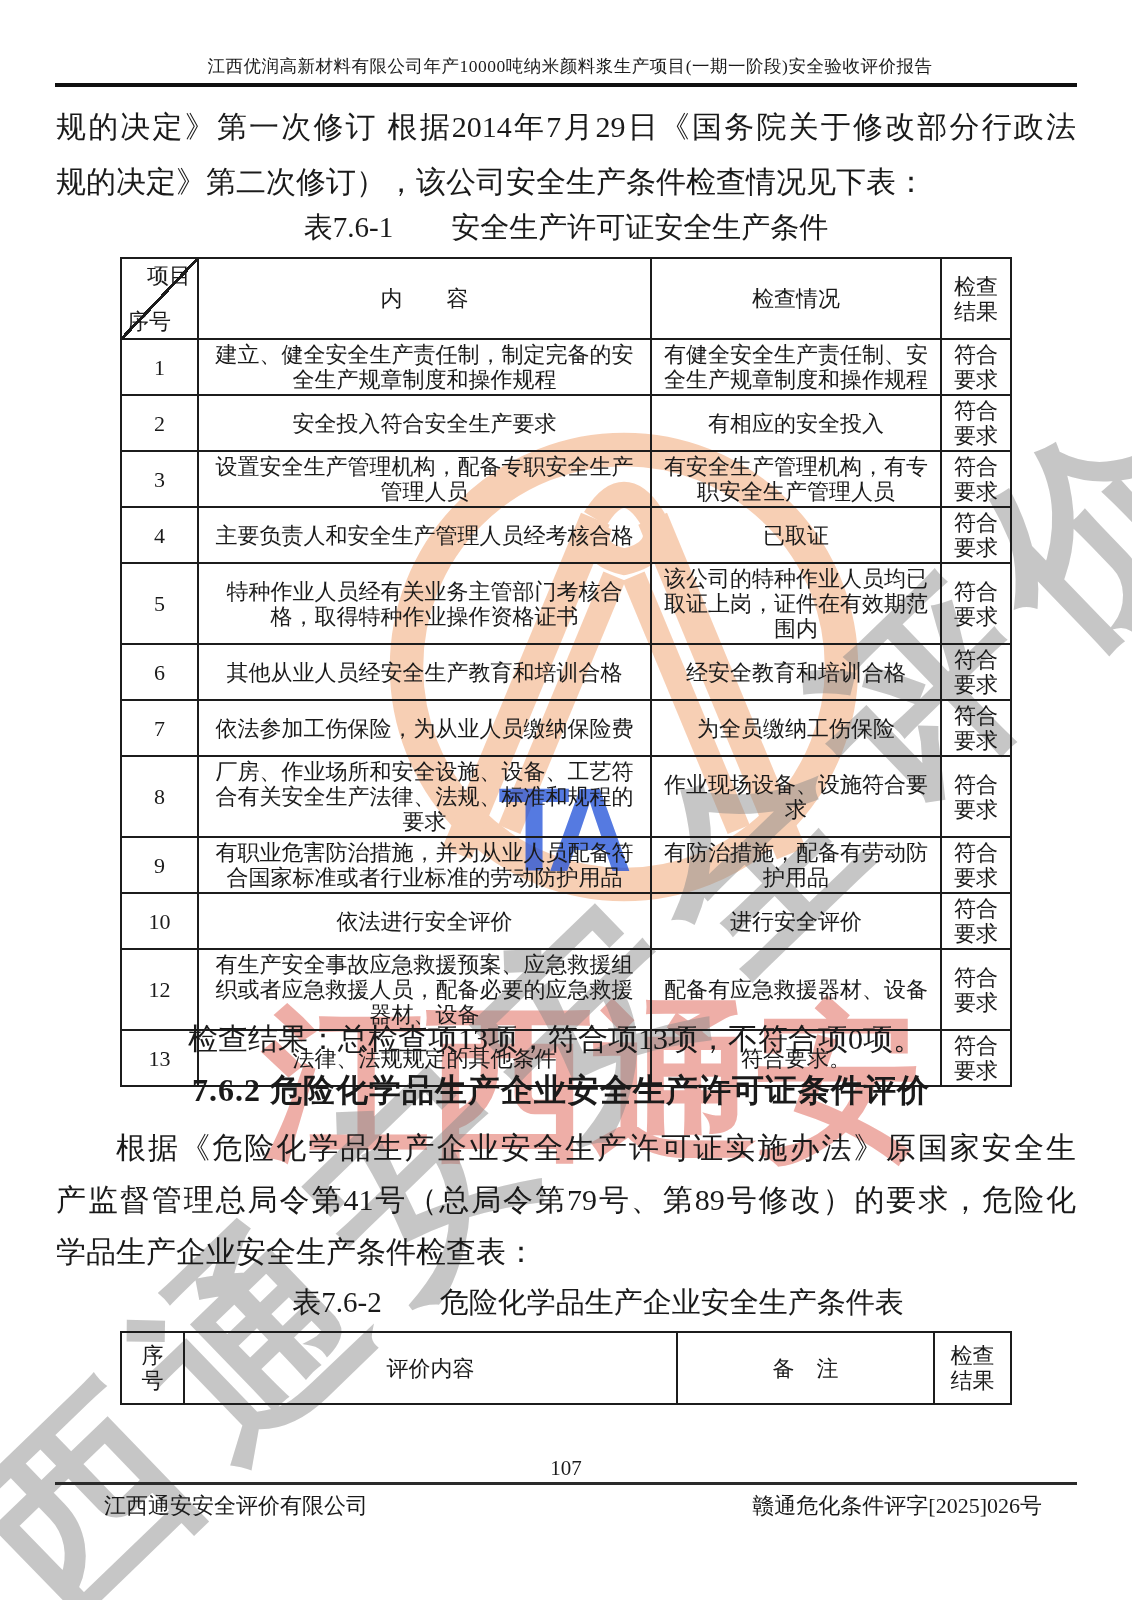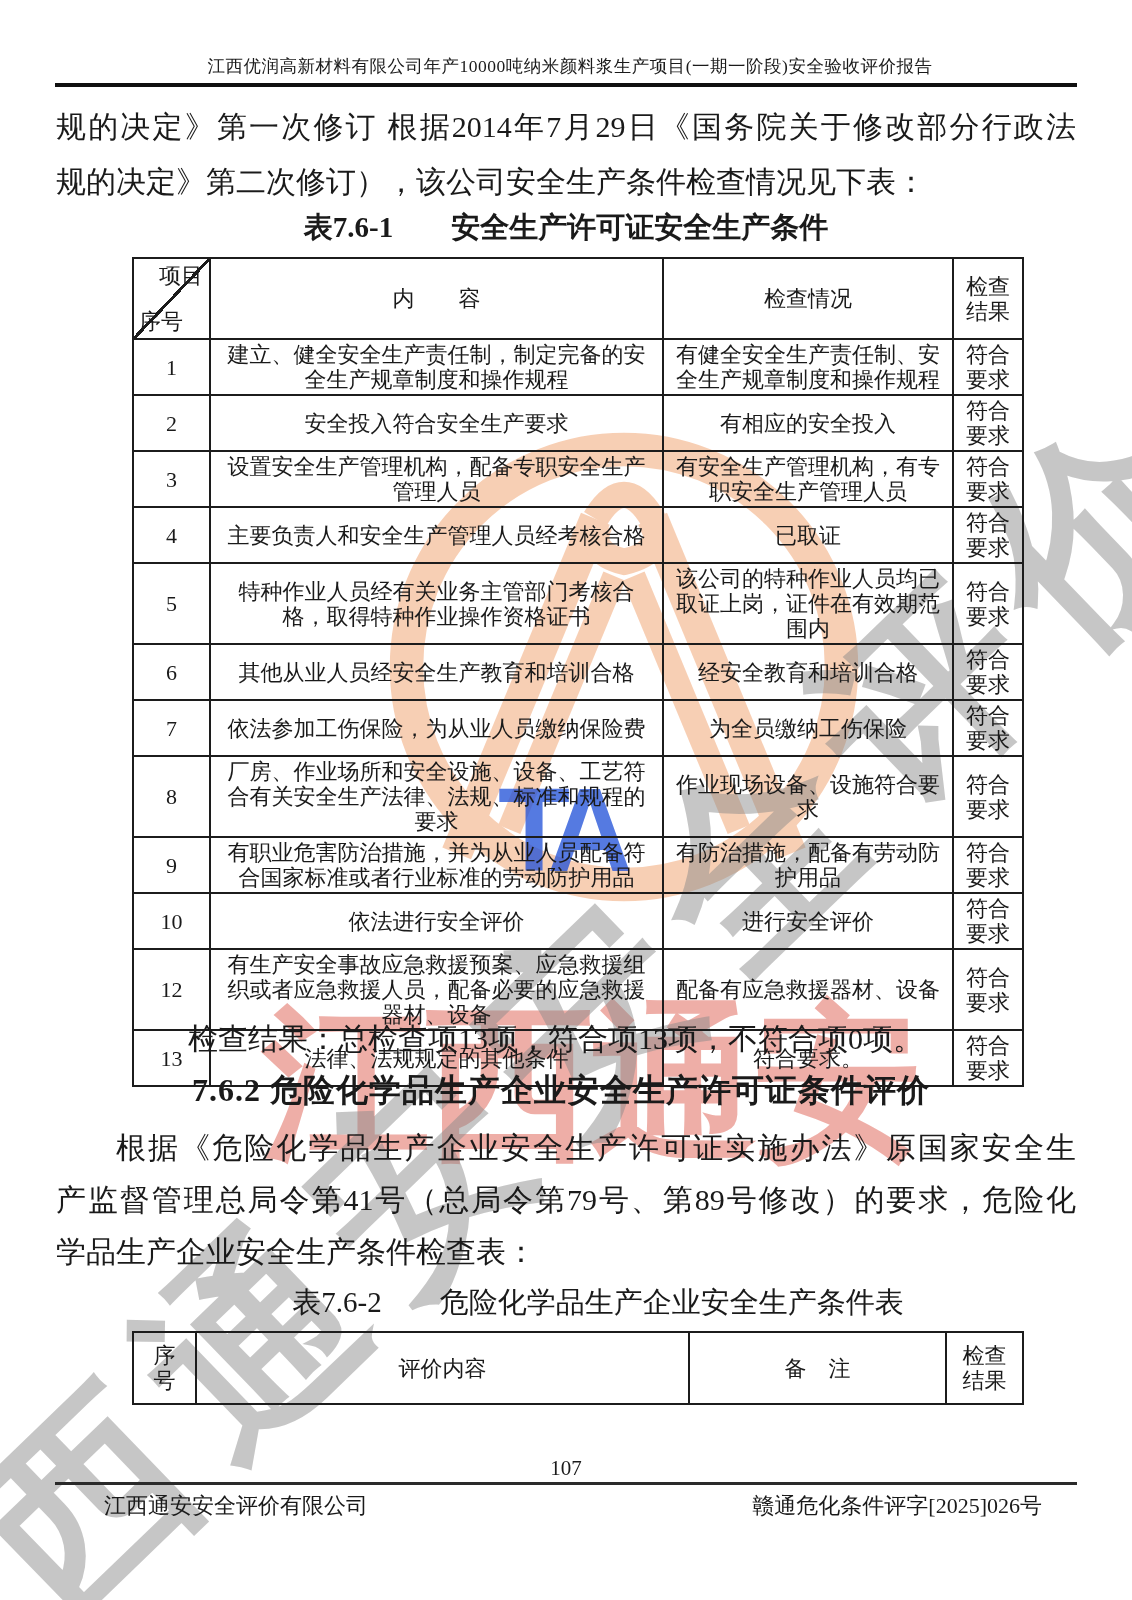--- a/index.html
+++ b/index.html
@@ -33,25 +33,25 @@
   
   .content { position:absolute; left:0; top:0; width:100%; height:100%; z-index:5; }
   .doc-header-title {
     position:absolute; top:54px; left:4px; width:100%; text-align:center;
     font-size:17.5px; letter-spacing:0.5px;
   }
   .header-rule { position:absolute; top:83px; left:55px; width:1022px; height:4px; background:#101010; }
   .intro { position:absolute; top:99px; left:56px; width:1020px; font-size:30px; line-height:55px; }
   .line-just { text-align:justify; text-align-last:justify; }
   .t-caption { position:absolute; left:0; width:100%; text-align:center; font-size:29px; }
-  .t1-caption { top:208px;font-weight:bold; }
+  .t1-caption { top:208px; }
   .t2-caption { top:1283px;margin-left:32px; }
   .doc-table {
     position:absolute; left:120px; width:890px;
-    border-collapse:collapse; table-layout:fixed;margin-left:12px;
+    border-collapse:collapse; table-layout:fixed;
   }
   .doc-table-1 { top:257px; }
   .doc-table-2 { top:1331px; }
   .doc-table td, .doc-table th {
     border:2px solid #1c1c1c; text-align:center; vertical-align:middle;
     font-weight:normal; font-size:22px; line-height:25px; padding:2px 7px;
     white-space:pre-line;
   }
   .doc-table-1 tr { height:51px; }
   .doc-table-1 thead tr { height:55px; }

